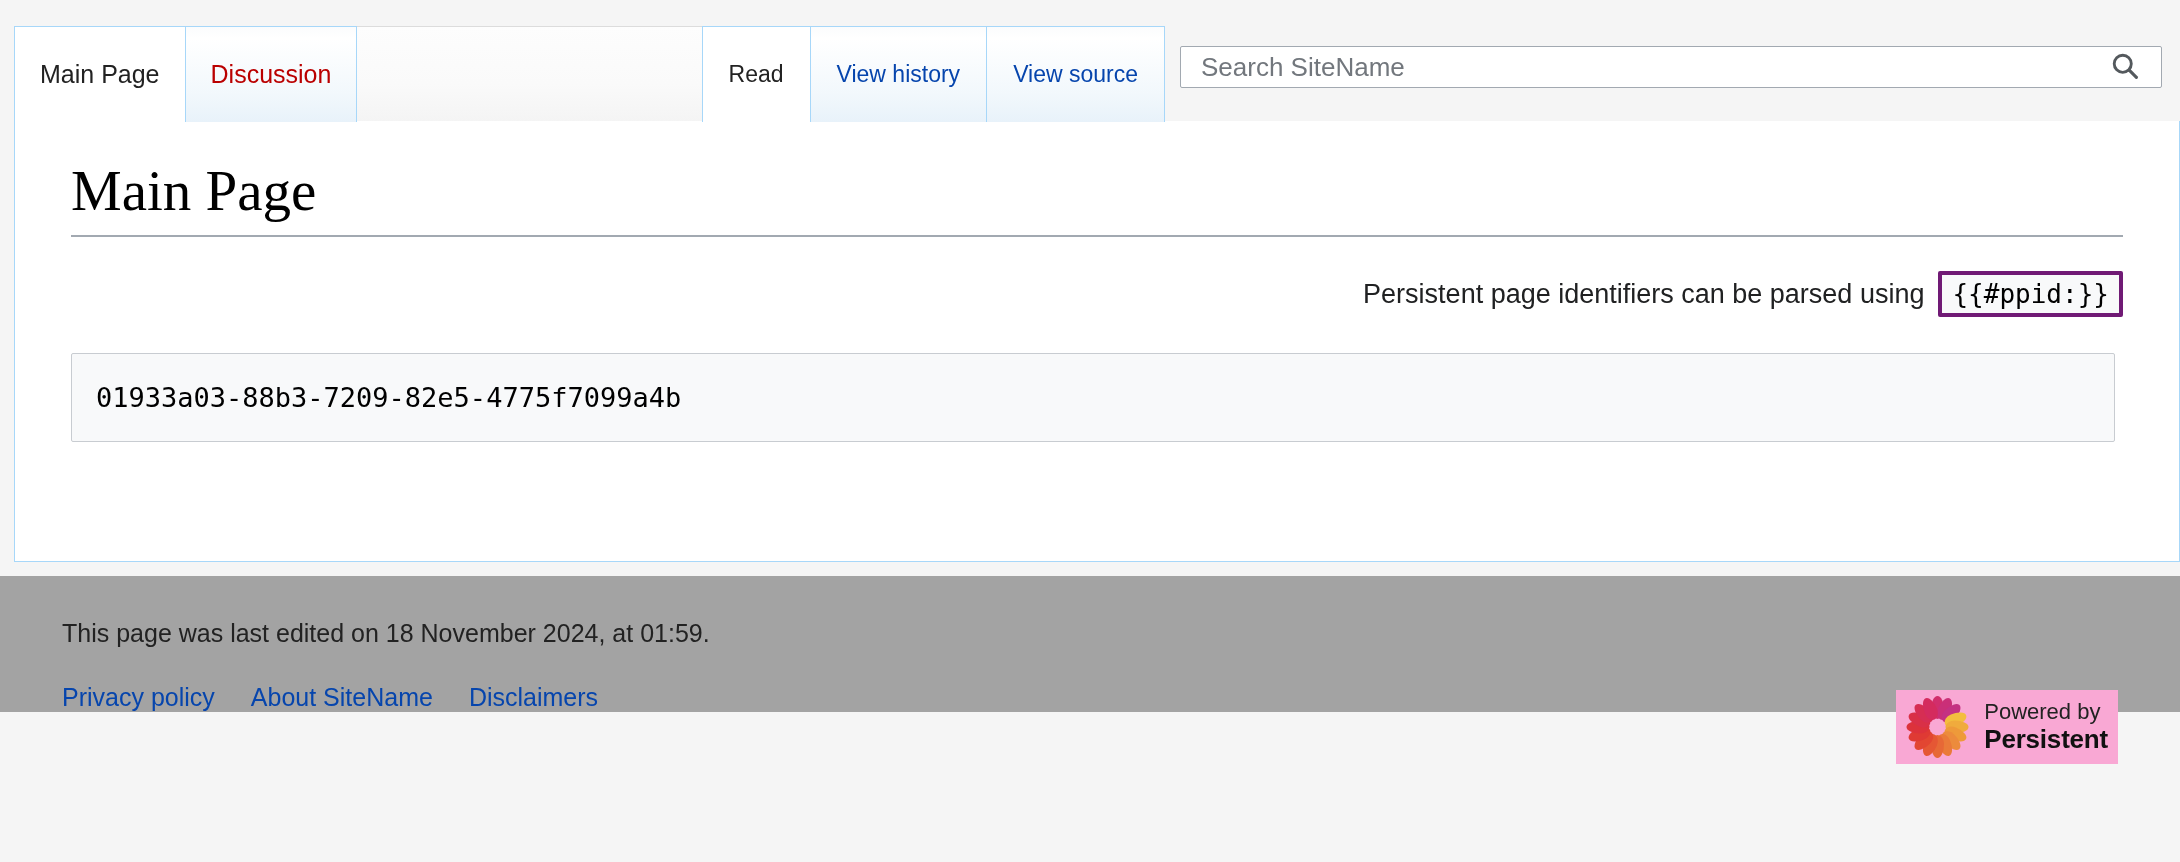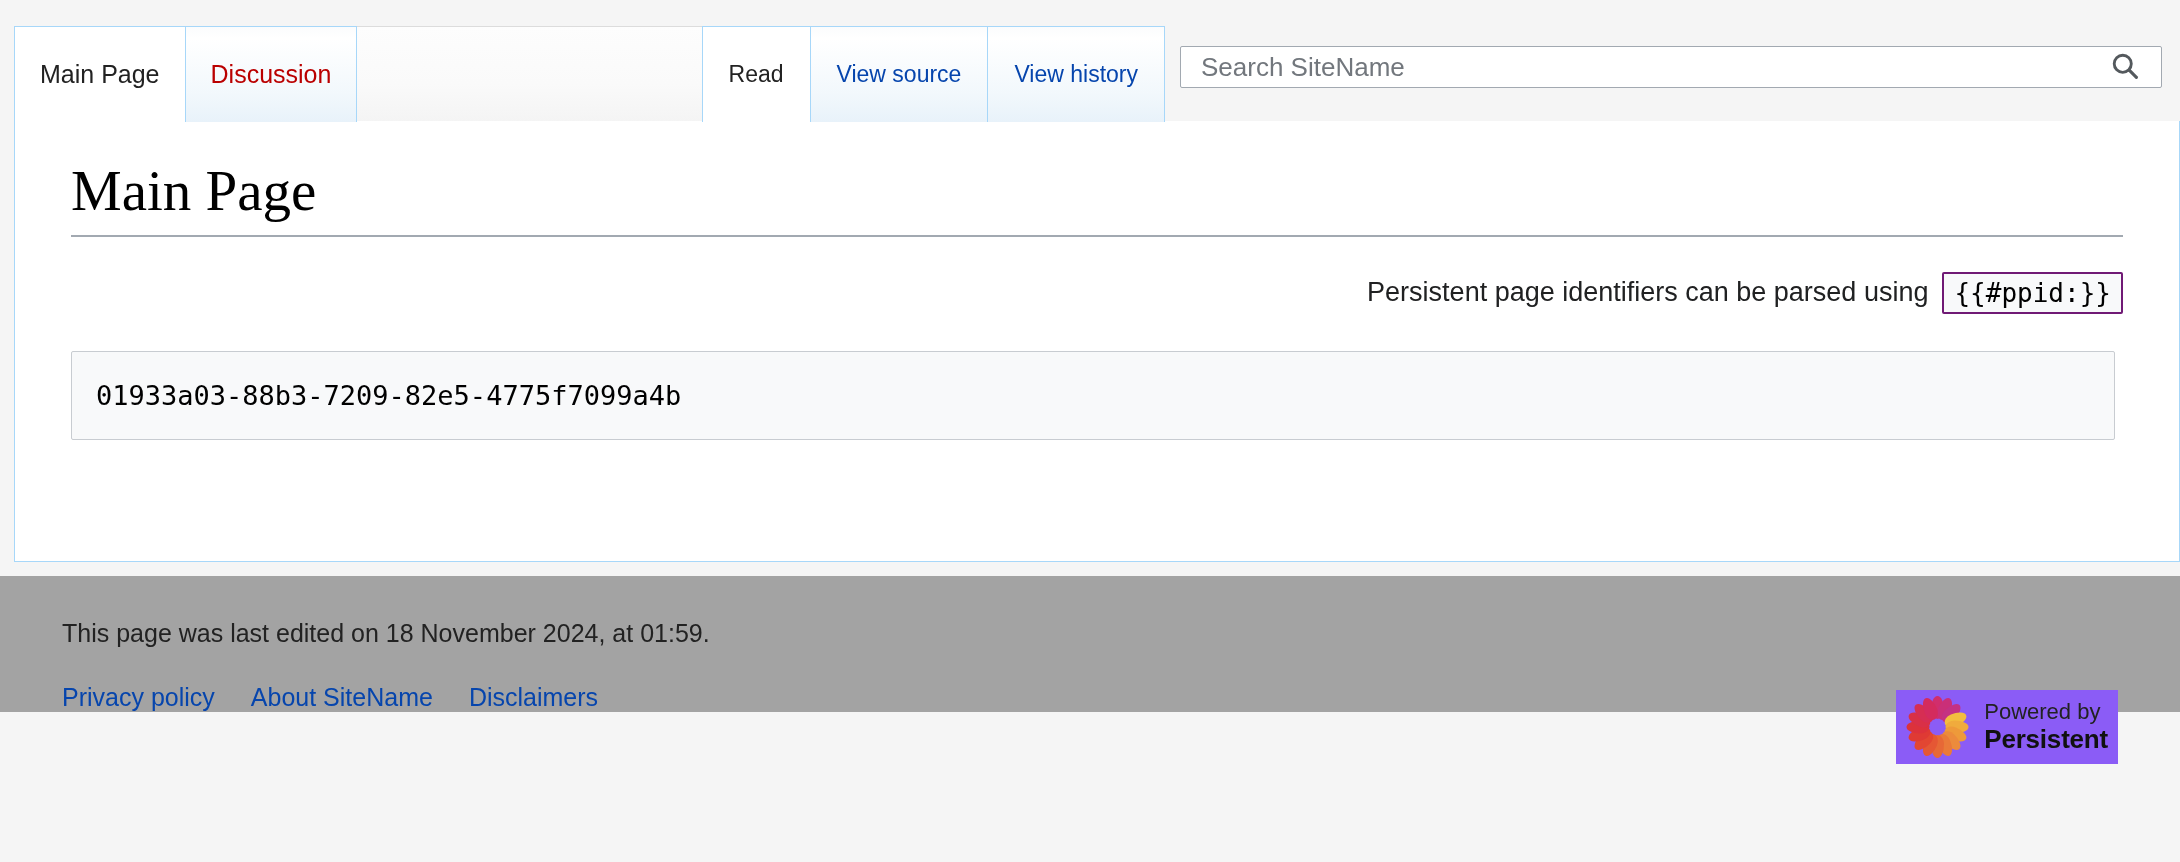--- a/index.html
+++ b/index.html
@@ -196,21 +196,21 @@
     align-items: center;
     flex-wrap: wrap;
     gap: 0;
     justify-content: flex-end;
   }
   code.inline-code {
     font-family: "DejaVu Sans Mono", monospace;
     font-size: 26px;
     color: #000000;
     background: #f8f9fa;
-    border: 2px solid #701a75;
+    border: 4px solid #701a75;
     border-radius: 2px;
     padding: 6px 10px;
     margin-left: 14px;
     line-height: 1;
   }
 
   pre.code-block {
     font-family: "DejaVu Sans Mono", monospace;
     font-size: 27px;
     line-height: 1.3;
@@ -255,21 +255,21 @@
   }
 
   
   .footer-icons {
     position: absolute;
     right: 62px;
     top: 690px;
     display: flex;
     align-items: center;
     gap: 16px;
-    background: #8b5cf6;
+    background: #f9a8d4;
     padding: 6px 10px;
   }
   .mw-flower {
     position: relative;
     width: 62px;
     height: 62px;
     flex: none;
   }
   .mw-flower .petal {
     position: absolute;
@@ -307,22 +307,22 @@
   <div class="topbar">
 
     <div class="ns-tabs">
       <a class="ns-tab selected" href="#">Main Page</a>
       <a class="ns-tab inactive newlink" href="#">Discussion</a>
       <div class="ns-filler"></div>
     </div>
 
     <div class="act-tabs">
       <a class="act-tab selected" href="#">Read</a>
+      <a class="act-tab inactive" href="#">View history</a>
       <a class="act-tab inactive" href="#">View source</a>
-      <a class="act-tab inactive" href="#">View history</a>
     </div>
 
     <div class="search-wrap">
       <div class="search-box">
         <input class="search-input" type="text" placeholder="Search SiteName" style="">
         <button class="search-btn">
           <span>
             <svg width="30" height="30" viewBox="0 0 20 20" aria-hidden="true">
               <circle cx="8.5" cy="8.5" r="5.7" fill="none" stroke="#54595d" stroke-width="1.9"></circle>
               <line x1="12.8" y1="12.8" x2="17.6" y2="17.6" stroke="#54595d" stroke-width="2.1" stroke-linecap="round"></line>

